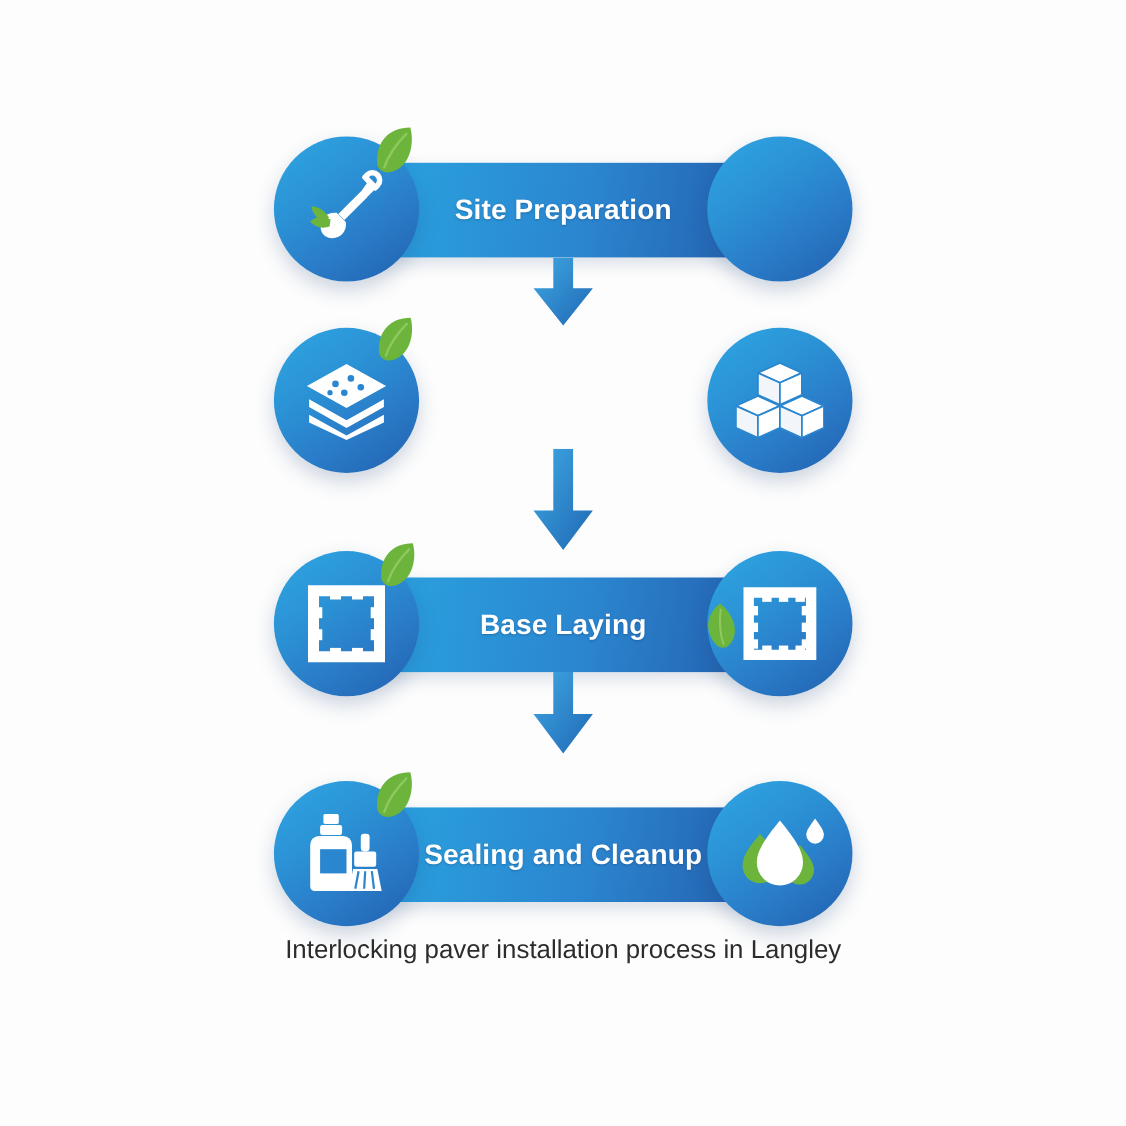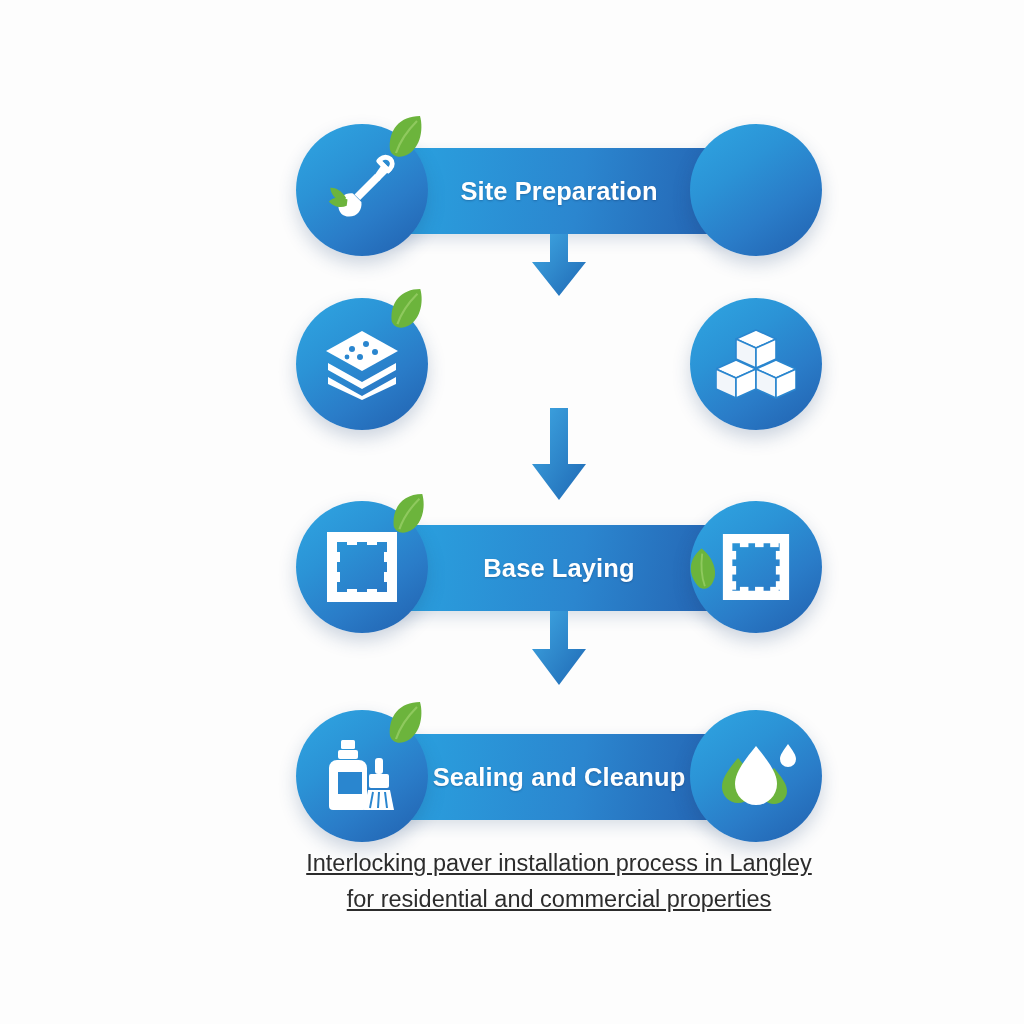--- a/index.html
+++ b/index.html
@@ -14,21 +14,20 @@
     background: #fdfdfd;
     overflow: hidden;
     position: relative;
   }
 
   #stage {
     position: absolute;
     left: 0; top: 0;
     width: 868px;
     height: 1024px;
-    margin-left: 47px;
   }
 
   
   .step {
     position: absolute;
     left: 243px;
     width: 538px;
     height: 128px;
   }
 
@@ -101,21 +100,21 @@
     position: absolute;
     left: 162px;
     top: 845px;
     width: 700px;
     text-align: center;
     color: #2c2c2c;
     font-size: 23.5px;
     line-height: 36px;
     font-family: "Liberation Sans", sans-serif;
   }
-  #caption .cap-line { display: block; text-decoration: underline; }
+  #caption .cap-line { display: block; }
 </style>
 </head>
 <body>
 
 <div id="stage">
 
   <div class="step" style="top:126px;">
     <div class="bar">
       <div class="bar-label">Site Preparation</div>
     </div>
@@ -342,16 +341,15 @@
           <path d="M42 8 C29 24 21 35 21 46 a21 21 0 0 0 42 0 C63 35 55 24 42 8 Z" fill="#ffffff"></path>
 
           <path d="M74 6 C69 13 66 17 66 21 a8 8 0 0 0 16 0 C82 17 79 13 74 6 Z" fill="#ffffff"></path>
         </svg>
       </div>
     </div>
   </div>
 
   <div id="caption">
     <span class="cap-line">Interlocking paver installation process in Langley</span>
-    <span class="cap-line">for residential and commercial properties</span>
   </div>
 
 </div>
 
 </body></html>

